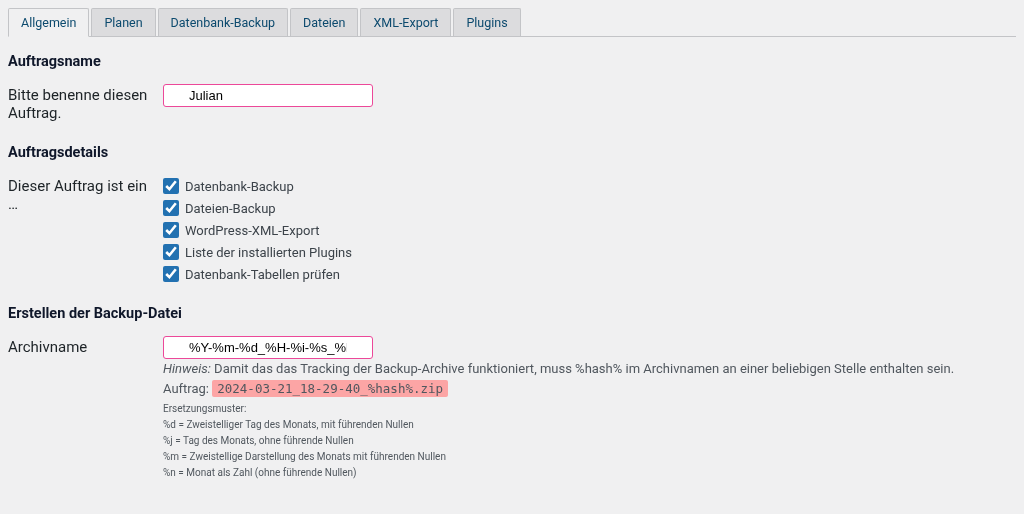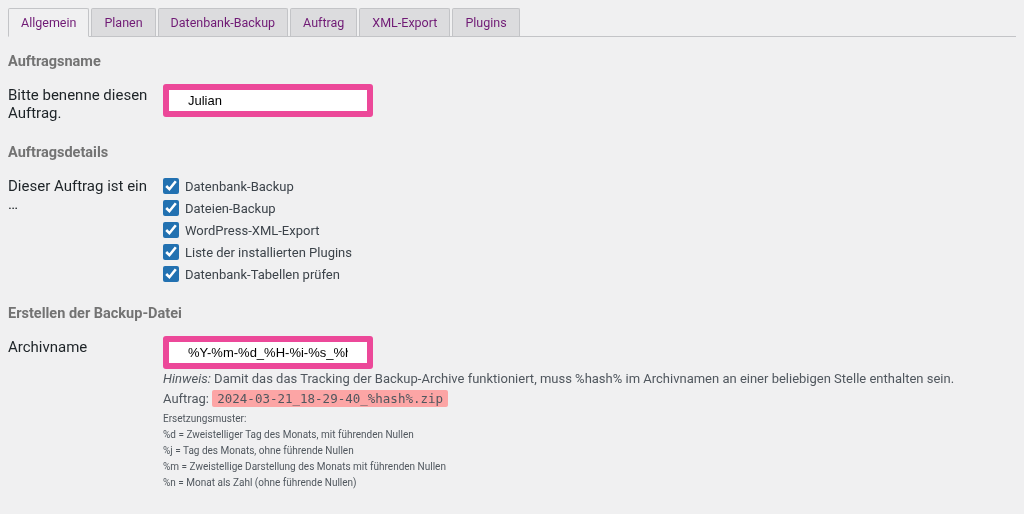--- a/index.html
+++ b/index.html
@@ -1,41 +1,41 @@
 <!DOCTYPE html>
 <html><head>
 <meta charset="utf-8">
 <style>
   * { box-sizing: border-box; margin: 0; padding: 0; }
   body { font-family: -apple-system, BlinkMacSystemFont, "Segoe UI", Roboto, sans-serif; font-size: 13px; background: #f0f0f1; color: #3c434a; padding: 8px; }
   .tabs { display: flex; gap: 2px; border-bottom: 1px solid #c3c4c7; margin-bottom: 14px; }
-  .tab { background: #dcdcde; border: 1px solid #c3c4c7; border-bottom: none; padding: 6px 12px; font-size: 12.5px; color: #701a75; cursor: pointer; border-radius: 2px 2px 0 0; position: relative; }
+  .tab { background: #dcdcde; border: 1px solid #c3c4c7; border-bottom: none; padding: 6px 12px; font-size: 12.5px; color: #0c4a6e; cursor: pointer; border-radius: 2px 2px 0 0; position: relative; }
   .tab.active { background: #f0f0f1; border-bottom: 1px solid #f0f0f1; margin-bottom: -1px; }
-  h3 { font-size: 14.5px; font-weight: 700; color: #737373; margin: 16px 0 10px 0; }
+  h3 { font-size: 14.5px; font-weight: 700; color: #0f172a; margin: 16px 0 10px 0; }
   .form-table { width: 100%; border-collapse: collapse; }
   .form-table th { text-align: left; vertical-align: top; padding: 6px 10px 6px 0; width: 155px; font-weight: 400; font-size: 15px; color: #1d2327; }
   .form-table td { vertical-align: top; padding: 4px 0; }
-  input[type="text"] { border: 6px solid #ec4899; border-radius: 3px; padding: 3px 19px; font-size: 13px; width: 210px; background: #fff; }
+  input[type="text"] { border: 1px solid #ec4899; border-radius: 3px; padding: 3px 25px; font-size: 13px; width: 210px; background: #fff; }
   .checkbox-row { display: flex; align-items: center; gap: 6px; padding: 3px 0; }
   .checkbox-row input[type="checkbox"] { width: 16px; height: 16px; accent-color: #2271b1; }
   .checkbox-row label { font-size: 13px; color: #3c434a; }
   .desc { font-size: 13px; color: #50575e; line-height: 1.55; }
   .desc-label { font-style: italic; }
   code.inline { background: #fca5a5; padding: 1px 5px; border-radius: 2px; font-family: Consolas, Monaco, monospace; font-size: 12.5px; }
   .patterns { font-size: 10px; color: #50575e; margin-top: 2px; line-height: 1.6; }
   .patterns .hdr { font-weight: 400; color: #50575e; }
 </style>
 </head>
 <body>
 
 <div class="tabs" id="tab-bar">
     <div class="tab active">Allgemein</div>
     <div class="tab">Planen</div>
     <div class="tab">Datenbank-Backup</div>
-    <div class="tab">Auftrag</div>
+    <div class="tab">Dateien</div>
     <div class="tab">XML-Export</div>
     <div class="tab">Plugins</div>
   </div>
 
 <h3>Auftragsname</h3>
 <table class="form-table">
   <tbody>
       <tr>
     <th>Bitte benenne diesen Auftrag.</th>
     <td>

